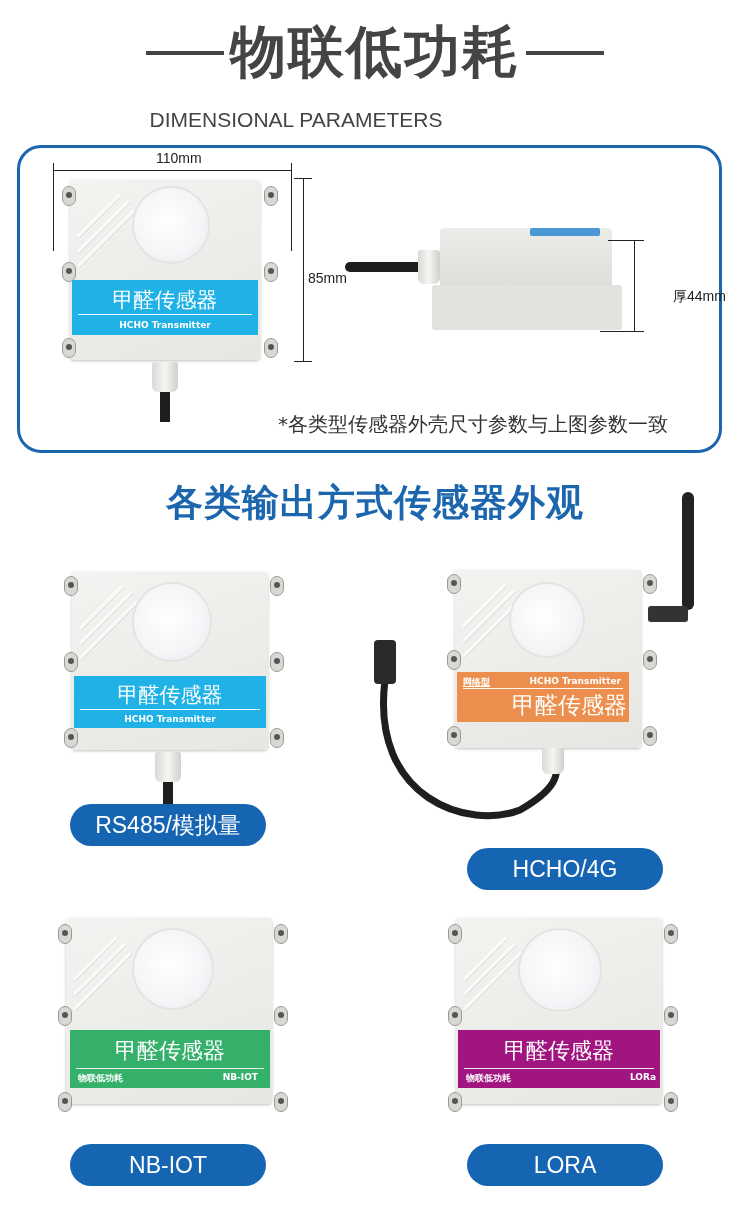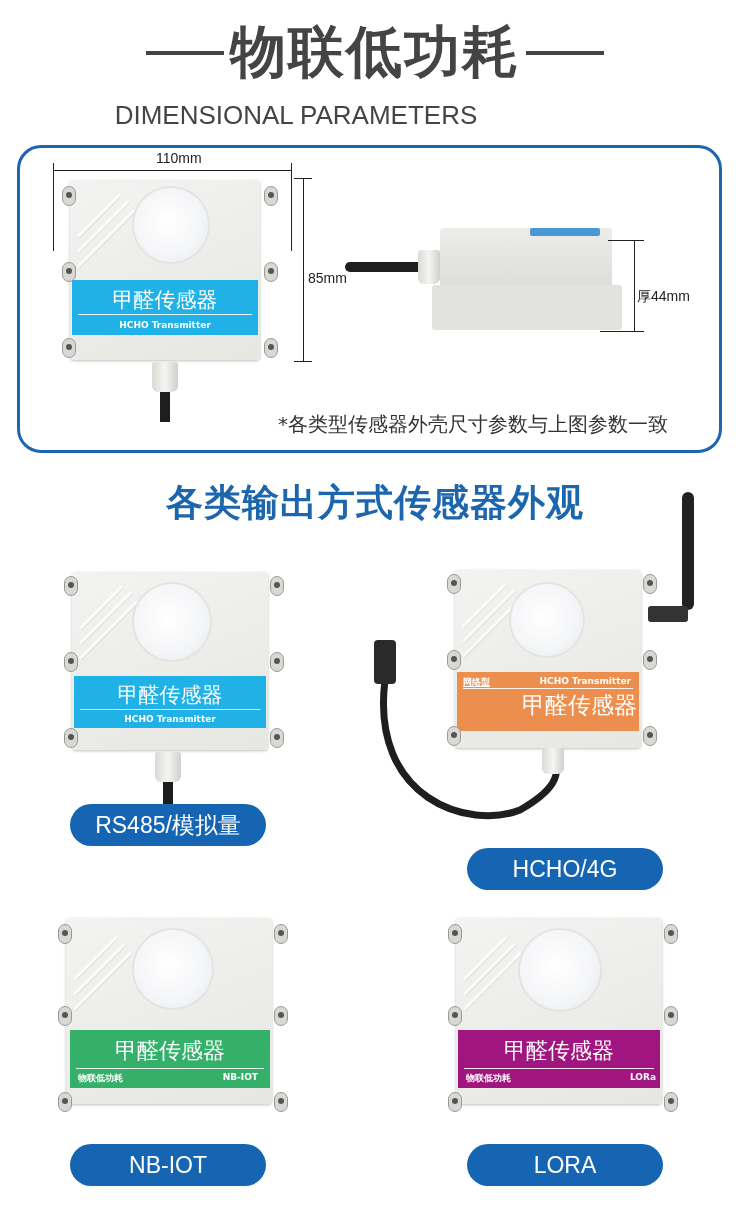--- a/index.html
+++ b/index.html
@@ -3,21 +3,21 @@
 <meta charset="utf-8">
 <style>
   * { box-sizing: border-box; margin: 0; padding: 0; }
   body { width: 750px; height: 1214px; background: #ffffff; font-family: "DejaVu Sans", "Liberation Sans", sans-serif; position: relative; overflow: hidden; color: #333; }
   .abs { position: absolute; }
 
   
   .title-wrap { left: 0; top: 18px; width: 750px; height: 70px; display: flex; align-items: center; justify-content: center; }
   .title-line { width: 78px; height: 4px; background: #444; margin: 0 6px; }
   .title-text { font-size: 56px; font-weight: bold; color: #444; letter-spacing: 2px; }
-  .subtitle { left: 0; top: 100px; width: 592px; text-align: center; font-family: "Liberation Sans", sans-serif; font-size: 26px; color: #444; letter-spacing: 0px; }
+  .subtitle { left: 0; top: 108px; width: 592px; text-align: center; font-family: "Liberation Sans", sans-serif; font-size: 21px; color: #444; letter-spacing: 0px; }
 
   
   .dim-box { left: 17px; top: 145px; width: 705px; height: 308px; border: 3px solid #1b66ad; border-radius: 24px; }
   .note { left: 278px; top: 411px; font-size: 20px; color: #333; }
 
   
   .device { position: absolute; background: linear-gradient(160deg, #f3f3f1 0%, #e6e6e3 100%); border-radius: 4px; box-shadow: 0 1px 3px rgba(0,0,0,0.25); }
   .device .stripe { position: absolute; background: rgba(255,255,255,0.7); height: 3px; transform: rotate(-45deg); transform-origin: left center; box-shadow: 0 1px 0 rgba(0,0,0,0.08); }
   .device .lens { position: absolute; border-radius: 50%; background: radial-gradient(circle at 45% 45%, #ffffff 0%, #f4f5f7 60%, #e4e6ea 100%); box-shadow: 0 0 0 2px #e3e3e1; }
   .screw { position: absolute; width: 14px; height: 20px; border-radius: 7px; background: #d8d8d5; border: 1px solid #9a9a95; }
@@ -91,21 +91,21 @@
 
 <div class="cable" style="left:345px; top:262px; width:80px; height:10px; border-radius:5px;"></div>
 <div class="gland" style="left:418px; top:250px; width:22px; height:34px;"></div>
 <div class="side-body" style="left:440px; top:228px; width:172px; height:62px;">
   <div style="position:absolute; left:90px; top:0; width:70px; height:8px; background:#4a98d3; border-radius:2px;"></div>
 </div>
 <div class="side-base" style="left:432px; top:285px; width:190px; height:45px;"></div>
 <div class="dim-v" style="left:634px; top:240px; height:91px;"></div>
 <div class="dim-h" style="left:608px; top:240px; width:36px;"></div>
 <div class="dim-h" style="left:600px; top:331px; width:44px;"></div>
-<div class="dim-text" style="left:637px; top:288px;text-align:right;">厚44mm</div>
+<div class="dim-text" style="left:673px; top:288px;text-align:right;">厚44mm</div>
 
 <div class="abs note">*各类型传感器外壳尺寸参数与上图参数一致</div>
 
 <div class="abs sec-title">各类输出方式传感器外观</div>
 
 <div class="device" style="left:72px; top:572px; width:196px; height:178px;">
   <div class="stripe" style="left:8px; top:55px; width:60px;"></div>
   <div class="stripe" style="left:8px; top:70px; width:72px;"></div>
   <div class="stripe" style="left:8px; top:85px; width:80px;"></div>
   <div class="lens" style="left:62px; top:12px; width:76px; height:76px;"></div>
@@ -129,21 +129,21 @@
 <div style="position:absolute; left:648px; top:606px; width:40px; height:16px; background:#333; border-radius:3px;"></div>
 <svg style="position:absolute; left:370px; top:640px;" width="200" height="190">
   <path d="M15 40 C 0 160, 100 190, 150 170 C 185 150, 190 135, 185 120" stroke="#1e1e1e" stroke-width="7" fill="none"></path>
   <rect x="4" y="0" width="22" height="44" rx="4" fill="#2a2a2a"></rect>
 </svg>
 <div class="device" style="left:455px; top:570px; width:186px; height:178px;">
   <div class="stripe" style="left:8px; top:55px; width:60px;"></div>
   <div class="stripe" style="left:8px; top:70px; width:72px;"></div>
   <div class="stripe" style="left:8px; top:85px; width:80px;"></div>
   <div class="lens" style="left:56px; top:14px; width:72px; height:72px;"></div>
-  <div class="label-band" style="top:102px; height:59px; left:2px; right:2px; background:#ec8f4e;">
+  <div class="label-band" style="top:102px; height:50px; left:2px; right:12px; background:#ec8f4e;">
     <div class="band-sub" style="left:6px; top:4px; text-decoration:underline;">网络型</div>
     <div class="band-sub" style="right:8px; top:4px;">HCHO Transmitter</div>
     <div class="band-rule" style="top:16px;"></div>
     <div class="band-title" style="top:18px; font-size:23px; text-align:right; padding-right:2px;">甲醛传感器</div>
   </div>
 </div>
 <div class="screw" style="left:447px; top:574px;"></div>
 <div class="screw" style="left:643px; top:574px;"></div>
 <div class="screw" style="left:447px; top:650px;"></div>
 <div class="screw" style="left:643px; top:650px;"></div>

